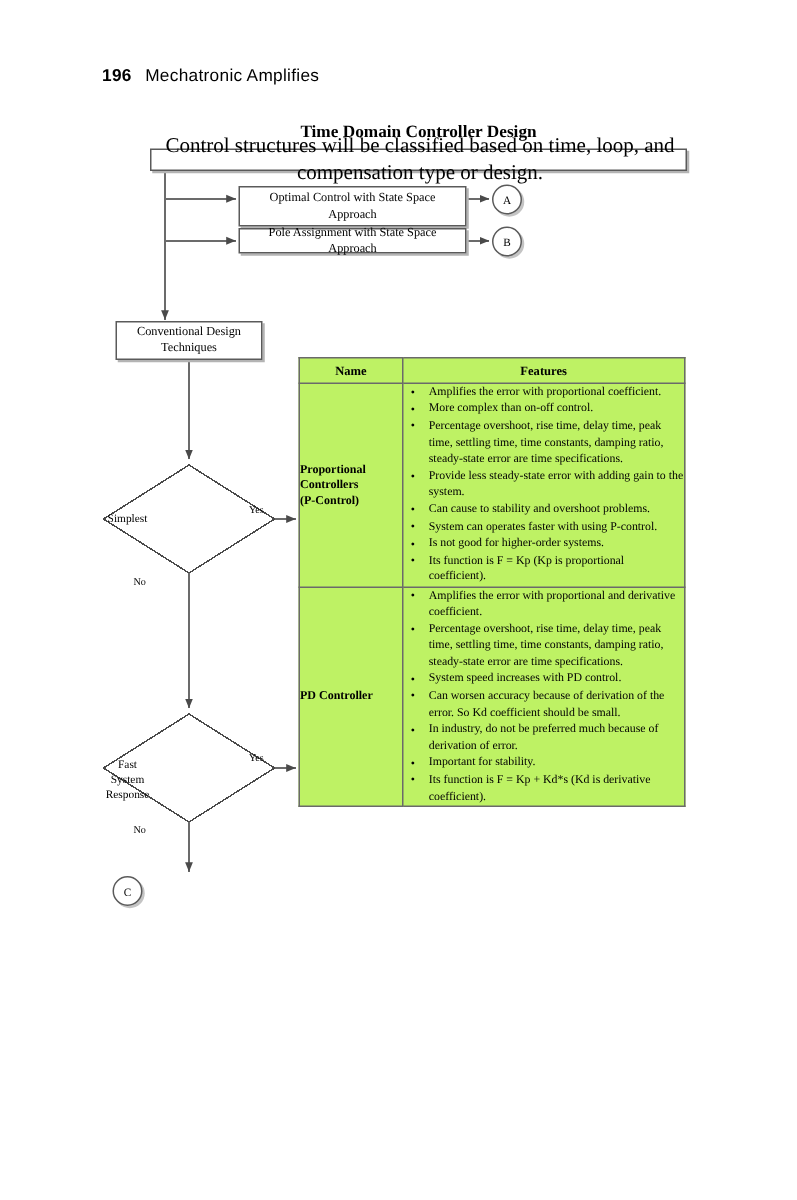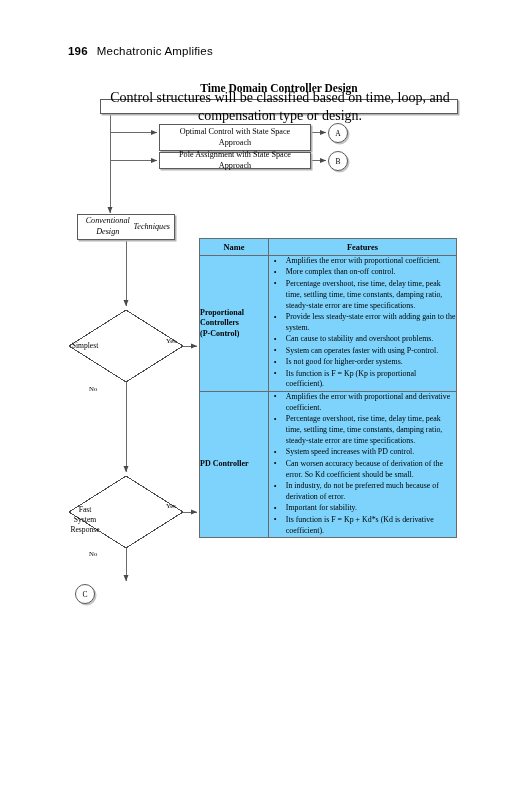--- a/index.html
+++ b/index.html
@@ -75,23 +75,22 @@
     left: 159px; top: 124px;
     width: 152px; height: 27px;
   }
   #box-pole {
     left: 159px; top: 152px;
     width: 152px; height: 17px;
   }
   #box-conventional {
     left: 77px; top: 214px;
     width: 98px; height: 26px;
-    flex-direction: row;
+    flex-direction: column;
     line-height: 1.3;
-    font-style: italic;
   }
 
   
   .connector {
     position: absolute;
     width: 20px; height: 20px;
     border: 1px solid #5a5a5a;
     border-radius: 50%;
     background: #fff;
     box-shadow: 1.5px 1.5px 0 0 #c4c4c4;
@@ -127,21 +126,21 @@
   #lbl-no-1  { left: 89px;  top: 385px; }
   #lbl-yes-2 { left: 166px; top: 502px; }
   #lbl-no-2  { left: 89px;  top: 550px; }
 
   
   #features-table {
     position: absolute;
     left: 199px; top: 238px;
     width: 258px;
     border-collapse: collapse;
-    background: #7dd3fc;
+    background: #bef264;
     font-size: 7.9px;
   }
   #features-table td, #features-table th {
     border: 1px solid #6a6a6a;
     vertical-align: middle;
     padding: 0;
   }
   #features-table thead th {
     height: 17px;
     font-weight: bold;

